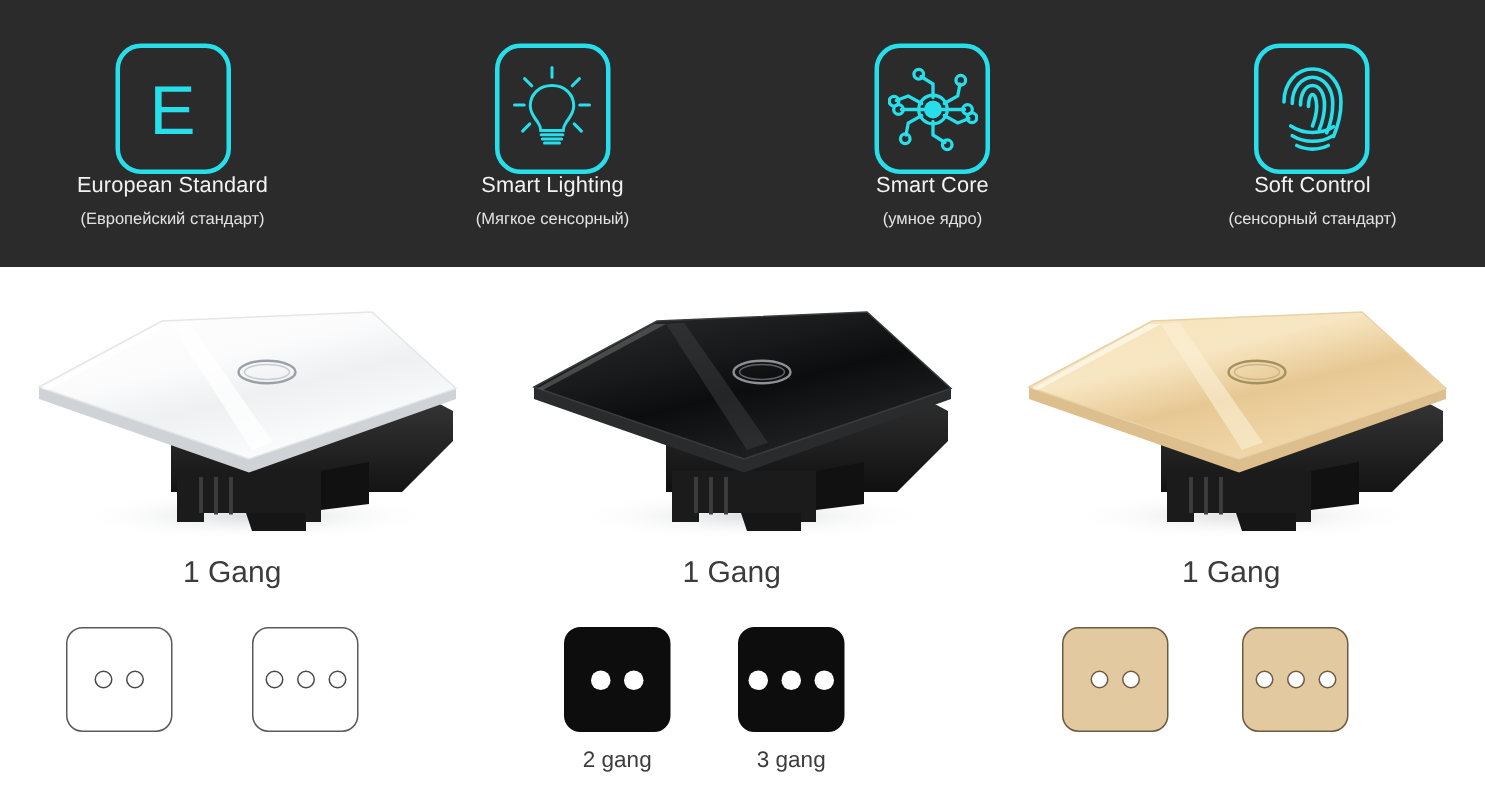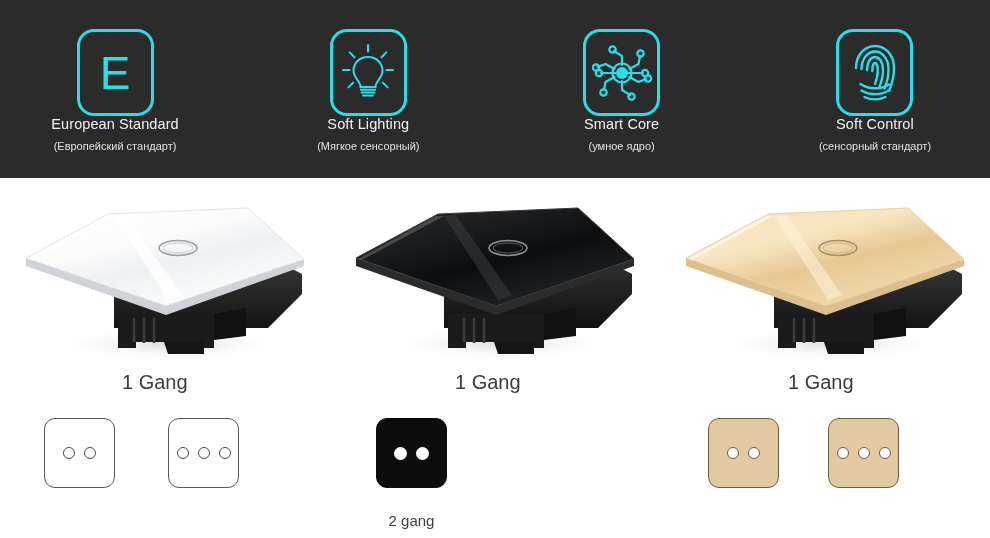--- a/index.html
+++ b/index.html
@@ -124,21 +124,21 @@
     background: #e3c99f;
     border: 1.4px solid #6b5a44;
   }
   .dot { width: 12px; height: 12px; border-radius: 50%; }
   .panel.white .dot  { background:#ffffff; border:1.4px solid #4a4a4a; }
   .panel.black .dot  { background:#ffffff; border:none; }
   .panel.gold  .dot  { background:#ffffff; border:1.2px solid #6b5a44; }
   .panel.black .dot { width: 13px; height: 13px; }
 
   .panel-caption {
-    margin-top: 24px;
+    margin-top: 10px;
     font-size: 15px;
     color: #3c3c3c;
     min-height: 17px;
     white-space: nowrap;
   }
 </style>
 </head>
 <body>
 
 <div id="page">
@@ -164,21 +164,21 @@
             <line x1="28" y1="8.5" x2="28" y2="2"></line>
             <line x1="14.5" y1="14.2" x2="9.7" y2="9.4"></line>
             <line x1="41.5" y1="14.2" x2="46.3" y2="9.4"></line>
             <line x1="9.5" y1="27" x2="3" y2="27"></line>
             <line x1="46.5" y1="27" x2="53" y2="27"></line>
             <line x1="13.2" y1="39.6" x2="8.4" y2="44.4"></line>
             <line x1="42.8" y1="39.6" x2="47.6" y2="44.4"></line>
           </g>
         </svg>
       </div>
-      <div class="feature-title">Soft Lighting</div>
+      <div class="feature-title">Smart Lighting</div>
       <div class="feature-sub">(Мягкое сенсорный)</div>
     </div>
 
     <div class="feature">
       <div class="feature-icon-box">
         <svg width="60" height="60" viewBox="0 0 60 60">
           <g stroke="#27dfeb" stroke-width="2.2" fill="none" stroke-linecap="round">
 
             <path d="M30 22 L30 13 L22 8"></path>
             <path d="M30 38 L30 47 L38 52"></path>
@@ -344,20 +344,28 @@
       <div class="gang-caption">1 Gang</div>
 
       <div class="panels">
         <div class="panel-wrap p1">
           <div class="panel black">
             <span class="dot"></span>
             <span class="dot"></span>
           </div>
           <div class="panel-caption">2 gang</div>
         </div>
+        <div class="panel-wrap p2">
+          <div class="panel black">
+            <span class="dot"></span>
+            <span class="dot"></span>
+            <span class="dot"></span>
+          </div>
+          <div class="panel-caption">3 gang</div>
+        </div>
       </div>
     </div>
 
     <div class="product-col col-gold">
       <div class="switch3d">
         <svg width="294" height="170" viewBox="0 0 294 170">
           <defs>
             <linearGradient id="gTop" x1="0" y1="0" x2="0.7" y2="1">
               <stop offset="0%" stop-color="#f6e3bb"></stop>
               <stop offset="38%" stop-color="#f7e6c2"></stop>

